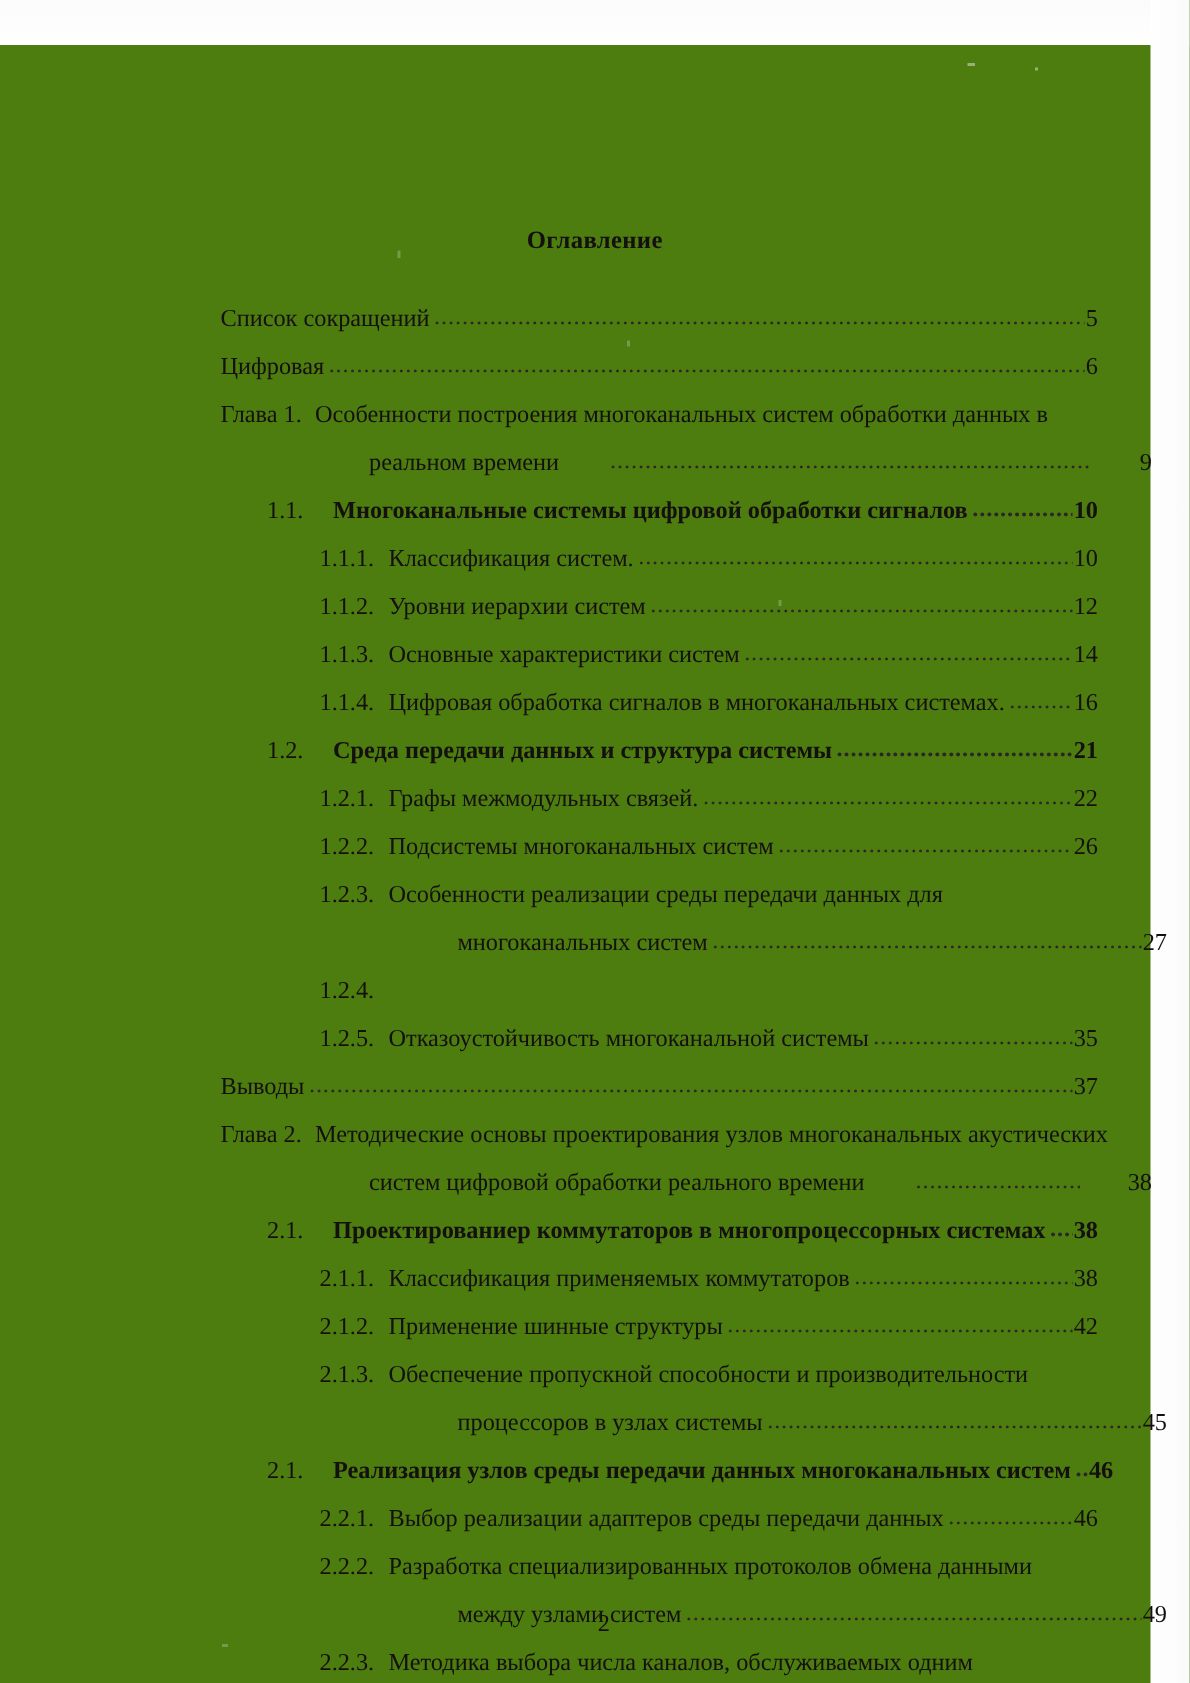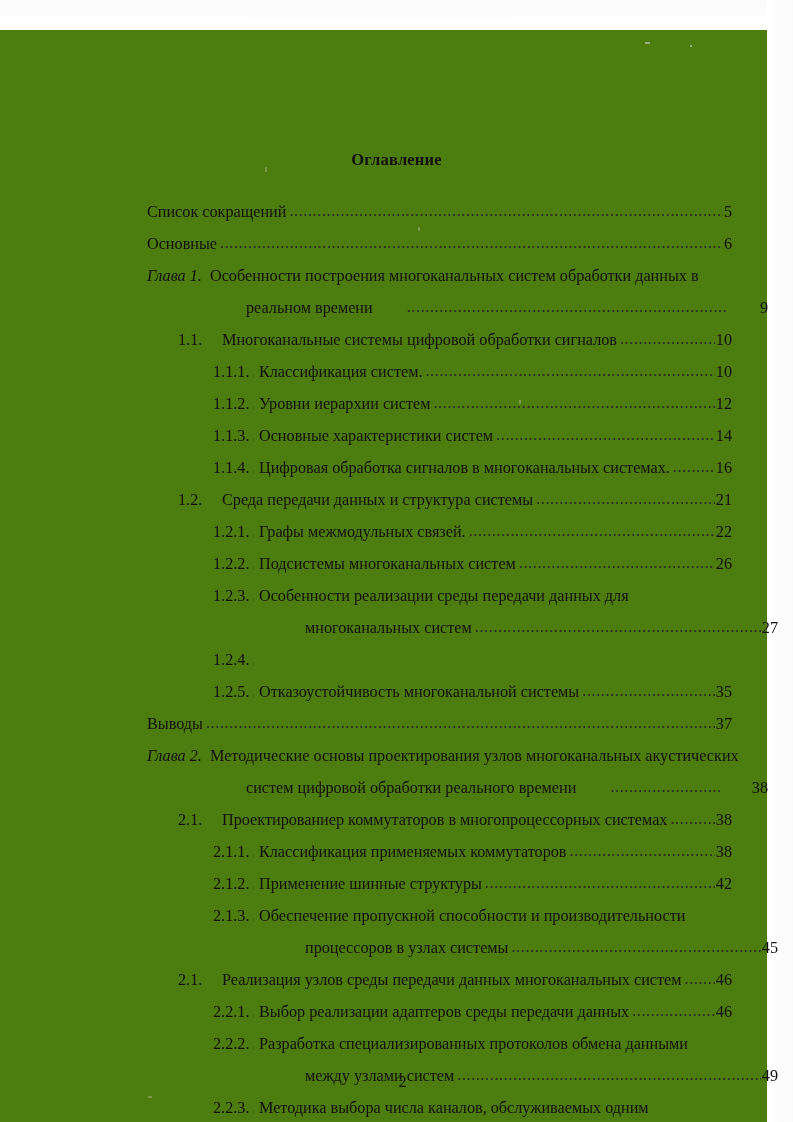--- a/index.html
+++ b/index.html
@@ -76,27 +76,27 @@
     display: inline-block;
     vertical-align: top;
     white-space: normal;
   }
 
   
   .lvl0 .num { width: 0; }
   .lvl0 .txt { width: 585px; }
 
   
-  .chap .num  { width: 63px; font-style: italic; }
+  .chap .num  { width: 63px; }
   .chap .txt  { width: 522px; text-indent: 0; }
 
   
   .lvl1 { padding-left: 31px; }
   .lvl1 .num { width: 44px; }
-  .lvl1 .txt { width: 510px; }
+  .lvl1 .txt { width: 510px; font-weight: bold; }
 
   
   .lvl2 { padding-left: 66px; }
   .lvl2 .num { width: 46px; }
   .lvl2 .txt { width: 473px; }
 
   
   .line {
     display: flex;
     align-items: baseline;
@@ -166,21 +166,21 @@
 
   <div class="toc-title">Оглавление</div>
 
   <div class="toc-body" id="toc-body">
       <div class="entry lvl0"><span class="num"></span><span class="txt"><div class="line">
             <span class="label">Список сокращений</span>
             <span class="leader"></span>
             <span class="pageno">5</span>
           </div></span></div>
       <div class="entry lvl0"><span class="num"></span><span class="txt"><div class="line">
-            <span class="label">Основные</span>
+            <span class="label">Цифровая</span>
             <span class="leader"></span>
             <span class="pageno">6</span>
           </div></span></div>
       <div class="entry chap"><span class="num">Глава 1.</span><span class="txt"><div class="contline">
             <span class="label">Особенности построения многоканальных систем обработки данных в</span>
           </div><div class="line wrap-chap">
             <span class="label">реальном времени</span>
             <span class="leader"></span>
             <span class="pageno">9</span>
           </div></span></div>

